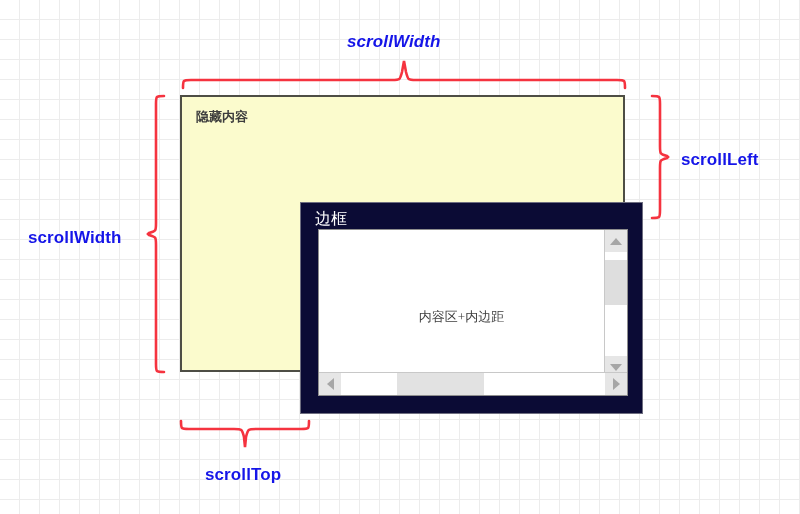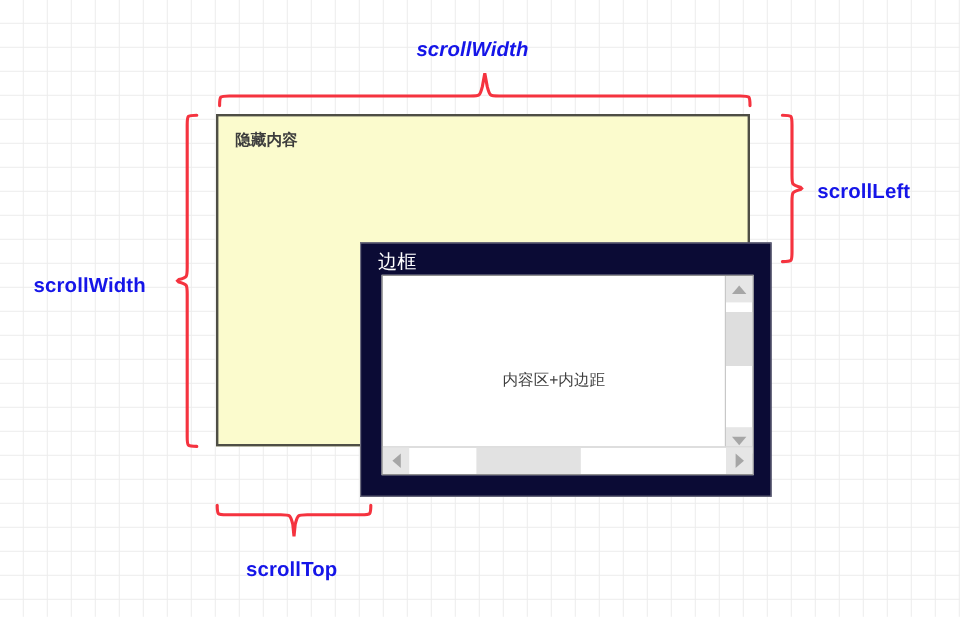--- a/index.html
+++ b/index.html
@@ -72,20 +72,21 @@
   #padding-box {
     position: absolute;
     left: 17px;
     top: 26px;
     width: 310px;
     height: 167px;
     background: #ffffff;
     border: 1px solid #8e8e8e;
     box-sizing: border-box;
     overflow: hidden;
+    font-family: Liberation Serif, serif;
   }
   #content-label {
     position: absolute;
     left: 0;
     top: 78px;
     width: 285px;
     text-align: center;
     font-size: 13px;
     color: #3d3d3d;
     white-space: nowrap;

